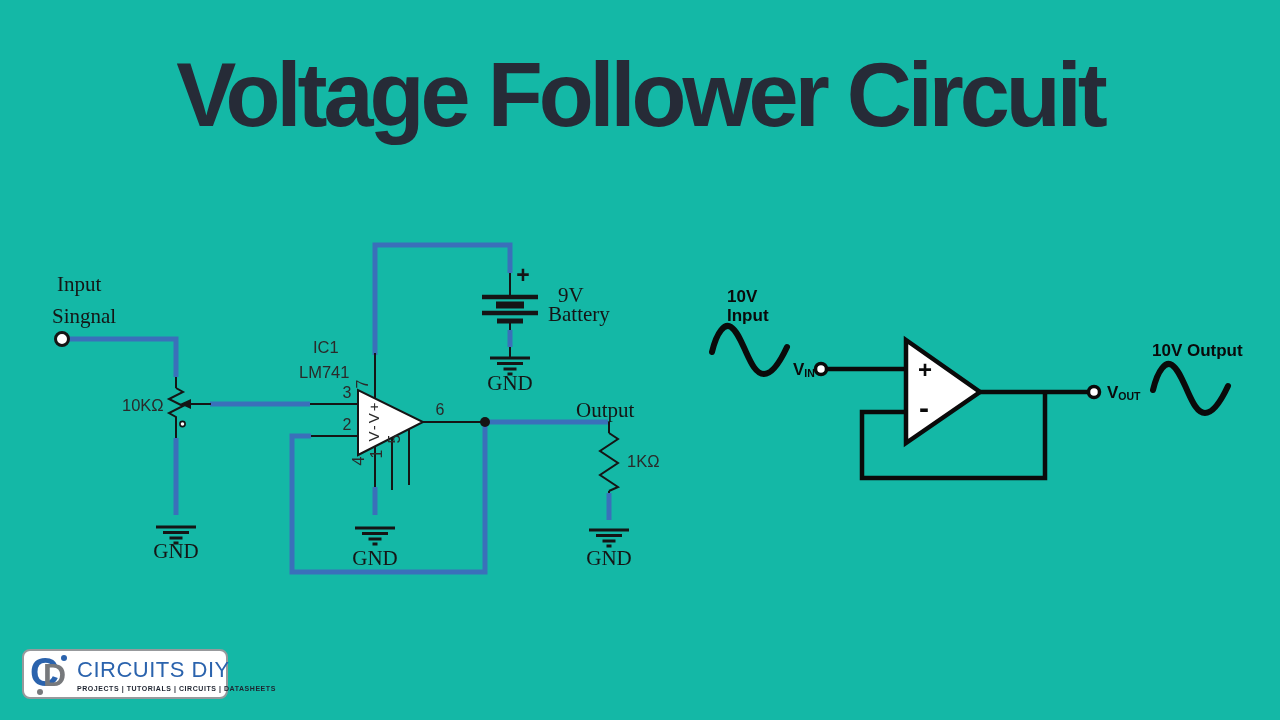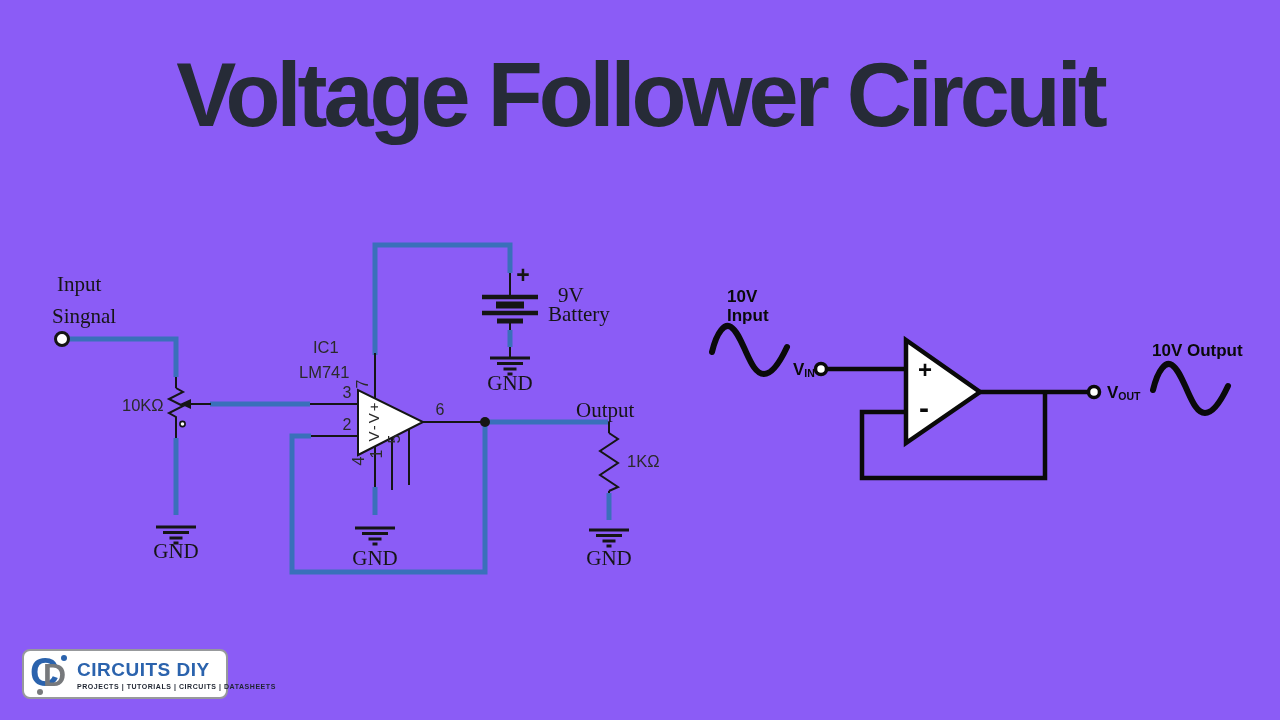--- a/index.html
+++ b/index.html
@@ -1,16 +1,16 @@
 <!DOCTYPE html>
 <html><head>
 <meta charset="utf-8">
 <style>
   html,body{margin:0;padding:0;background:#ffffff;}
-  .canvas{position:relative;width:1280px;height:720px;background:#8b5cf6;overflow:hidden;
+  .canvas{position:relative;width:1280px;height:720px;background:#14b8a6;overflow:hidden;
           font-family:"Liberation Sans",sans-serif;}
   .title{position:absolute;left:0;top:44px;width:1280px;margin:0;text-align:center;
          font-family:"Liberation Sans",sans-serif;font-weight:800;font-size:90px;
          letter-spacing:-4px;color:#262b37;}
   svg{position:absolute;}
   #schematic-svg{left:30px;top:225px;}
   #block-svg{left:700px;top:265px;}
   .serif-label{font-family:"Liberation Serif",serif;font-size:21px;fill:#151515;}
   .sans-label{font-family:"Liberation Sans",sans-serif;font-size:16.5px;fill:#2a2a2a;}
   .pin-label{font-family:"Liberation Sans",sans-serif;font-size:16px;fill:#2a2a2a;}
@@ -23,21 +23,21 @@
         align-items:center;padding:2px 6px;gap:7px;}
   .monogram{position:relative;width:40px;height:44px;flex:0 0 auto;}
   .mono-c{position:absolute;left:0;top:-2px;font-weight:800;font-size:40px;line-height:44px;
           color:#2b63ad;font-family:"Liberation Sans",sans-serif;}
   .mono-d{position:absolute;left:13px;top:5px;font-weight:800;font-size:32px;line-height:36px;
           color:#77797c;font-family:"Liberation Sans",sans-serif;}
   .dot{position:absolute;width:6px;height:6px;border-radius:50%;background:#77797c;}
   .dot1{left:7px;bottom:1px;}
   .dot2{left:31px;top:3px;background:#2b63ad;}
   .logo-text{display:flex;flex-direction:column;justify-content:center;}
-  .brand{font-weight:700;font-size:19px;color:#2b63ad;letter-spacing:0.5px;white-space:nowrap;}
+  .brand{font-weight:400;font-size:22px;color:#2b63ad;letter-spacing:0.5px;white-space:nowrap;}
   .tagline{font-weight:700;font-size:7px;color:#1e2430;letter-spacing:0.55px;margin-top:2px;white-space:nowrap;}
 </style>
 </head>
 <body>
 
 <div class="canvas">
 
   <h1 class="title">Voltage Follower Circuit</h1>
 
   <svg id="schematic-svg" width="660" height="390" viewBox="0 0 660 390">

